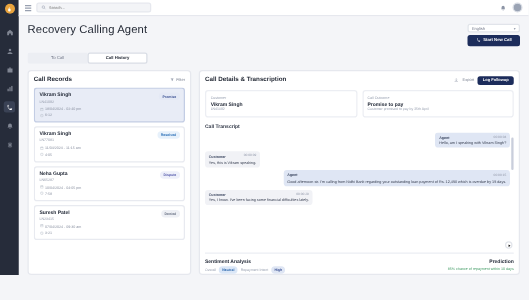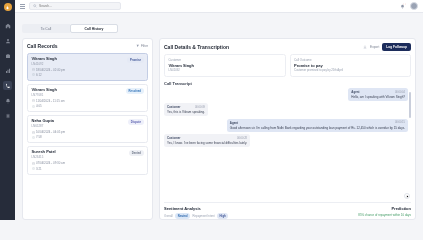--- a/index.html
+++ b/index.html
@@ -282,20 +282,35 @@
         <svg viewBox="0 0 24 24" fill="#8d95a6">
             <path d="M12 3a6 6 0 0 0-6 6v4l-2 3h16l-2-3V9a6 6 0 0 0-6-6zm0 18a2.5 2.5 0 0 0 2.5-2.5h-5A2.5 2.5 0 0 0 12 21z"></path>
           </svg>
         <span class="dot"></span>
       </div>
       <div class="avatar"></div>
     </header>
 
     <div class="page">
 
+      <div class="page-head">
+        <h1 class="page-title">Recovery Calling Agent</h1>
+        <div class="head-right">
+          <div class="lang-select">
+            <span>English</span>
+            <span class="cv">▾</span>
+          </div>
+          <div class="primary-btn">
+            <svg viewBox="0 0 24 24" fill="#ffffff">
+                <path d="M6 3c1 0 2 3 2 4s-2 2-2 3 3 6 6 6 2-2 3-2 4 1 4 2-1 4-3 4C9 20 4 12 4 7c0-2 1-4 2-4z"></path>
+              </svg>
+            <span>Start New Call</span>
+          </div>
+        </div>
+      </div>
 
       <div class="tabs">
         <div class="tab">
           <span>To Call</span>
         </div>
         <div class="tab active">
           <span>Call History</span>
         </div>
       </div>
 

